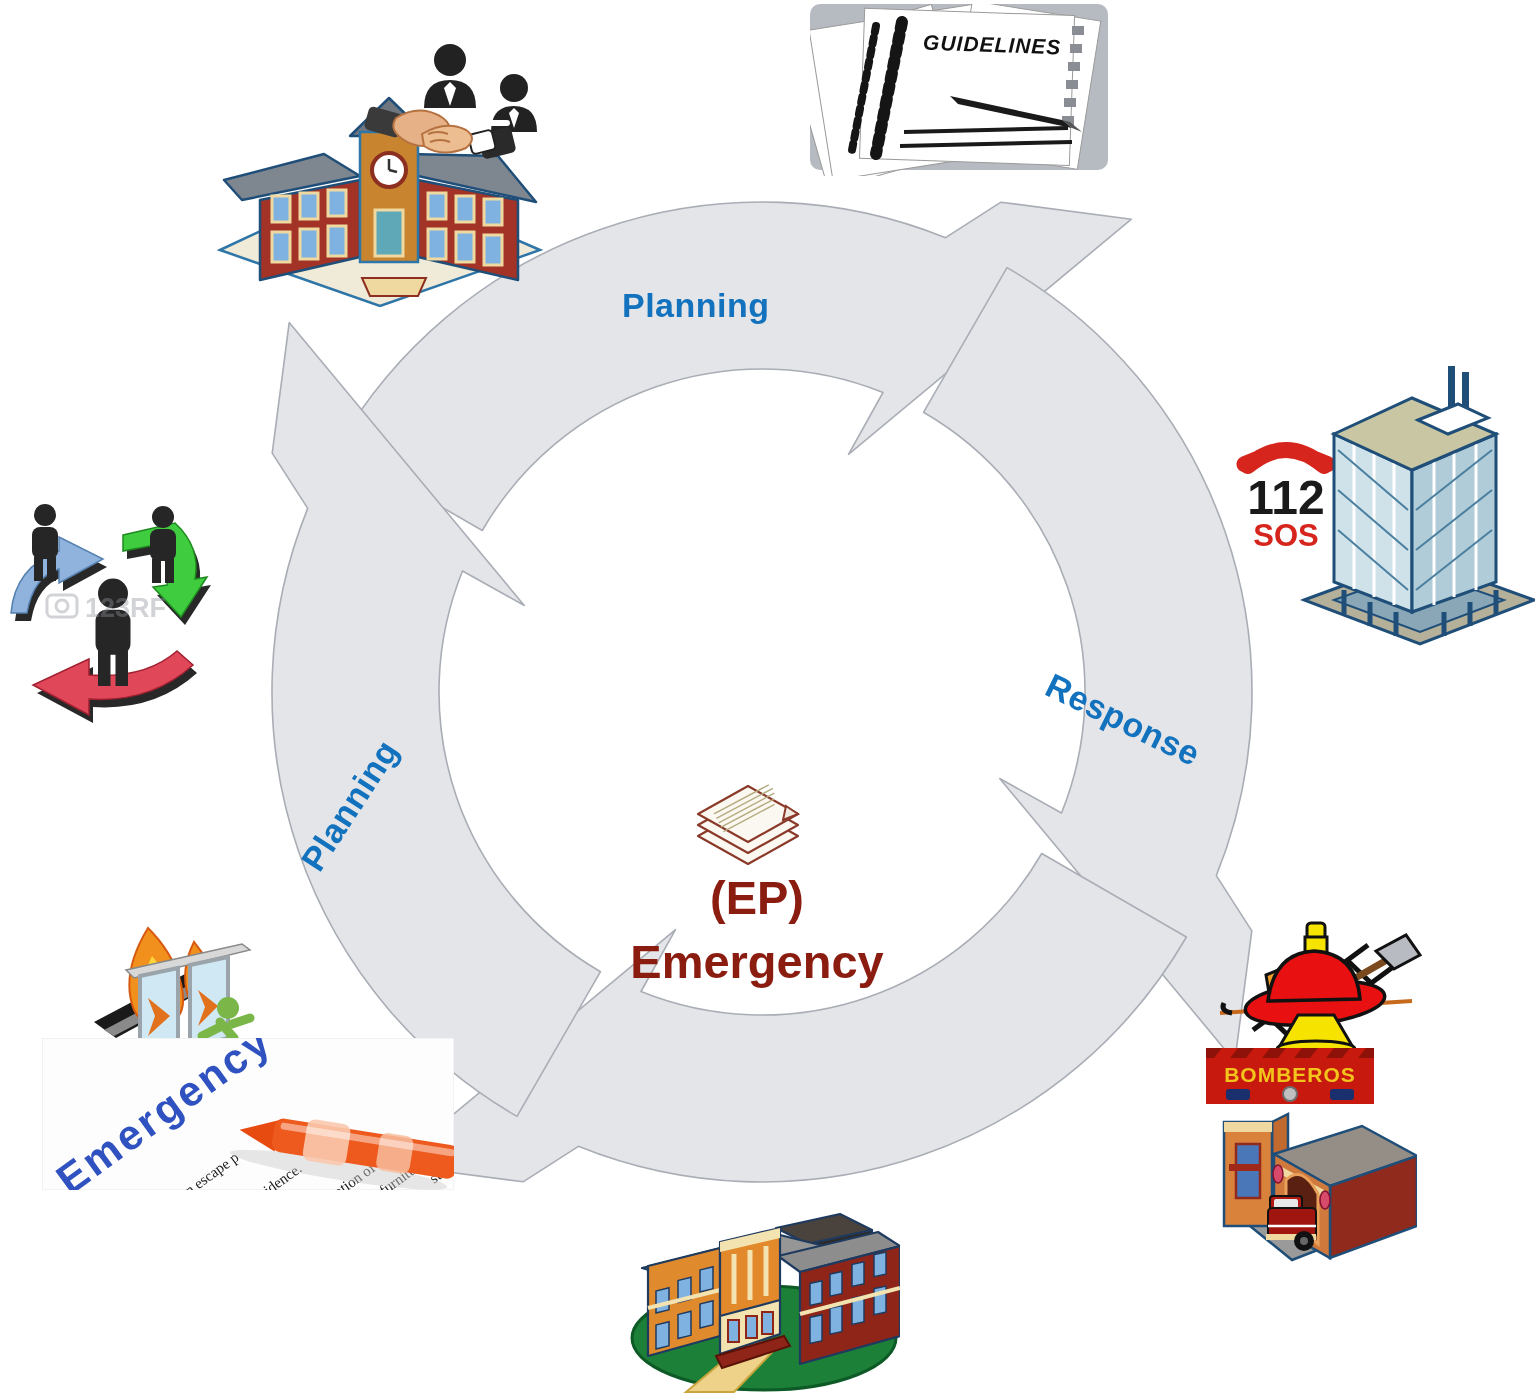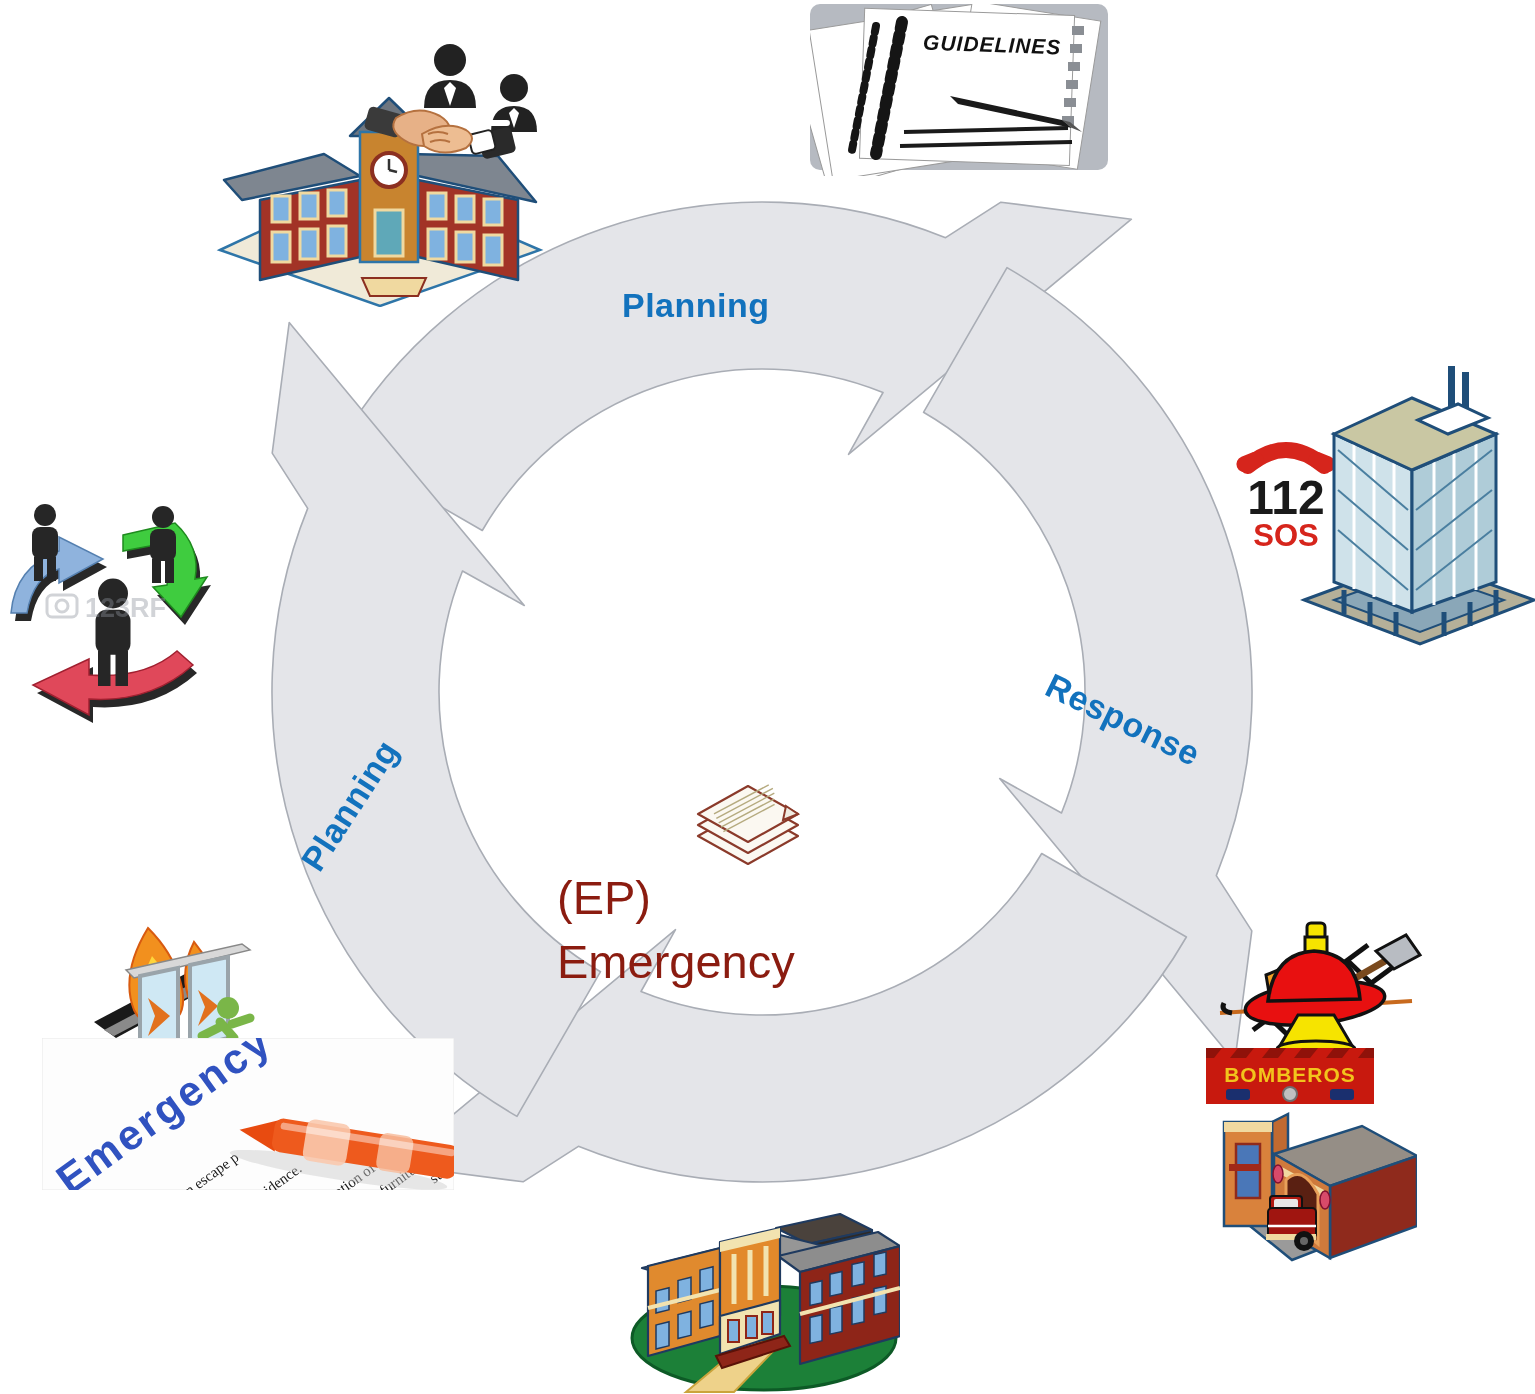--- a/index.html
+++ b/index.html
@@ -2,21 +2,21 @@
 <html><head>
 <meta charset="utf-8">
 <style>
   html,body{margin:0;padding:0;background:#fff;}
   #canvas{position:relative;width:1535px;height:1394px;background:#ffffff;overflow:hidden;
           font-family:"Liberation Sans",sans-serif;}
   .abs{position:absolute;}
   .cycle-label{color:#1272BD;font-weight:bold;font-size:34px;letter-spacing:.5px;}
   #label-response{transform:rotate(26deg);transform-origin:left center;}
   #label-planning{width:180px;text-align:center;transform:rotate(-57deg);}
-  #center-title{width:400px;color:#8B1C10;font-weight:normal;
+  #center-title{width:400px;text-align:center;color:#8B1C10;font-weight:bold;
                 font-size:47px;line-height:64px;}
   svg{display:block;}
   .outl{stroke:#1F4E79;stroke-width:2.5;stroke-linejoin:round;}
   .navy{stroke:#1F3A5F;stroke-width:2.2;stroke-linejoin:round;}
 </style>
 </head>
 <body>
 
 <div id="canvas">
 

